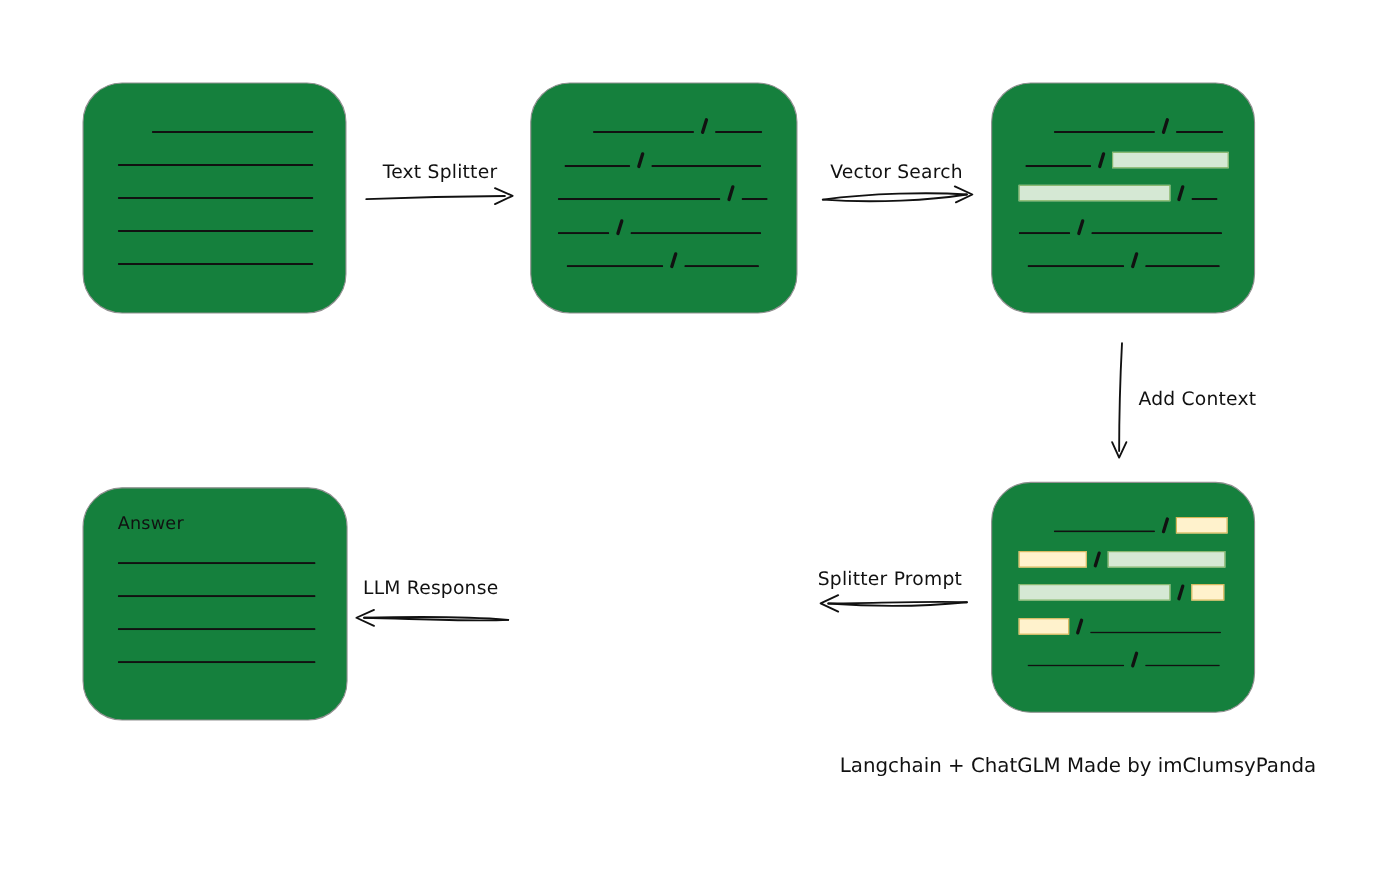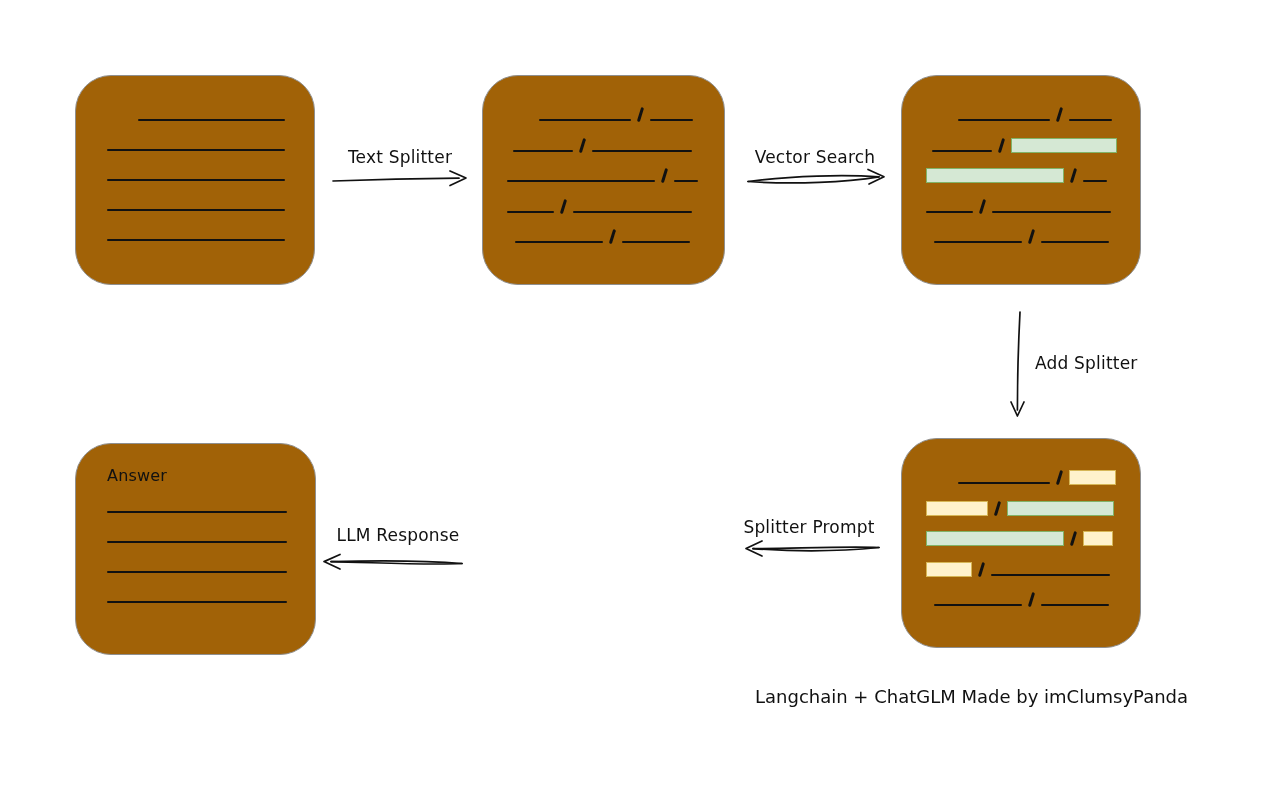--- a/index.html
+++ b/index.html
@@ -9,21 +9,21 @@
     height: 792px;
     background: #ffffff;
     font-family: "DejaVu Sans", sans-serif;
     color: var(--ink, #111);
     overflow: hidden;
   }
   .node {
     position: absolute;
     width: 240px;
     height: 210px;
-    background: #a16207;
+    background: #15803d;
     border: 1.3px solid var(--box-border, #8f8f8f);
     border-radius: 36px;
     box-sizing: border-box;
   }
   #box-source  { left: 75px;  top: 75px;  }
   #box-chunks  { left: 482px; top: 75px;  width: 243px; }
   #box-vector  { left: 901px; top: 75px;  }
   #box-context { left: 901px; top: 438px; }
   #box-prompt  { left: 482px; top: 441px; width: 237px; height: 212px; }
   #box-answer  { left: 75px;  top: 443px; width: 241px; height: 212px; }
@@ -97,25 +97,26 @@
     position: absolute;
     font-size: 17px;
     letter-spacing: 0.2px;
     color: var(--ink, #111);
     white-space: nowrap;
   }
   #label-text-splitter   { left: 332px; top: 147px; width: 136px; text-align: center; }
   #label-vector-search   { left: 743px; top: 147px; width: 144px; text-align: center; }
   #label-add-context     { left: 1035px; top: 353px; }
   #label-generate-prompt { left: 733px; top: 517px; width: 152px; text-align: center; }
-  #label-llm-response    { left: 330px; top: 525px; width: 136px; text-align: center; }
+  #label-llm-response    { left: 330px; top: 525px; width: 136px; }
 
   .caption {
     position: absolute;
     left: 755px; top: 686px; width: 450px;
+    text-align: center;
     font-size: 18px;
     color: var(--ink, #111);
     white-space: nowrap;
   }
   #arrow-layer { position: absolute; left: 0; top: 0; pointer-events: none; }
 </style>
 </head>
 <body>
 
 <div class="canvas">
@@ -280,18 +281,18 @@
       <g>
         <path d="M462,563.5 C424,560.4 378,560.4 331,561.6"></path>
         <path d="M462,563.5 C428,565.3 378,562.6 331,561.6"></path>
         <path d="M340,554.5 L324,561.6 L340,569"></path>
       </g>
     </g>
   </svg>
 
   <div class="arrow-label" id="label-text-splitter">Text Splitter</div>
   <div class="arrow-label" id="label-vector-search">Vector Search</div>
-  <div class="arrow-label" id="label-add-context">Add Splitter</div>
+  <div class="arrow-label" id="label-add-context">Add Context</div>
   <div class="arrow-label" id="label-generate-prompt">Splitter Prompt</div>
   <div class="arrow-label" id="label-llm-response">LLM Response</div>
 
   <div class="caption">Langchain + ChatGLM Made by imClumsyPanda</div>
 </div>
 
 </body></html>

